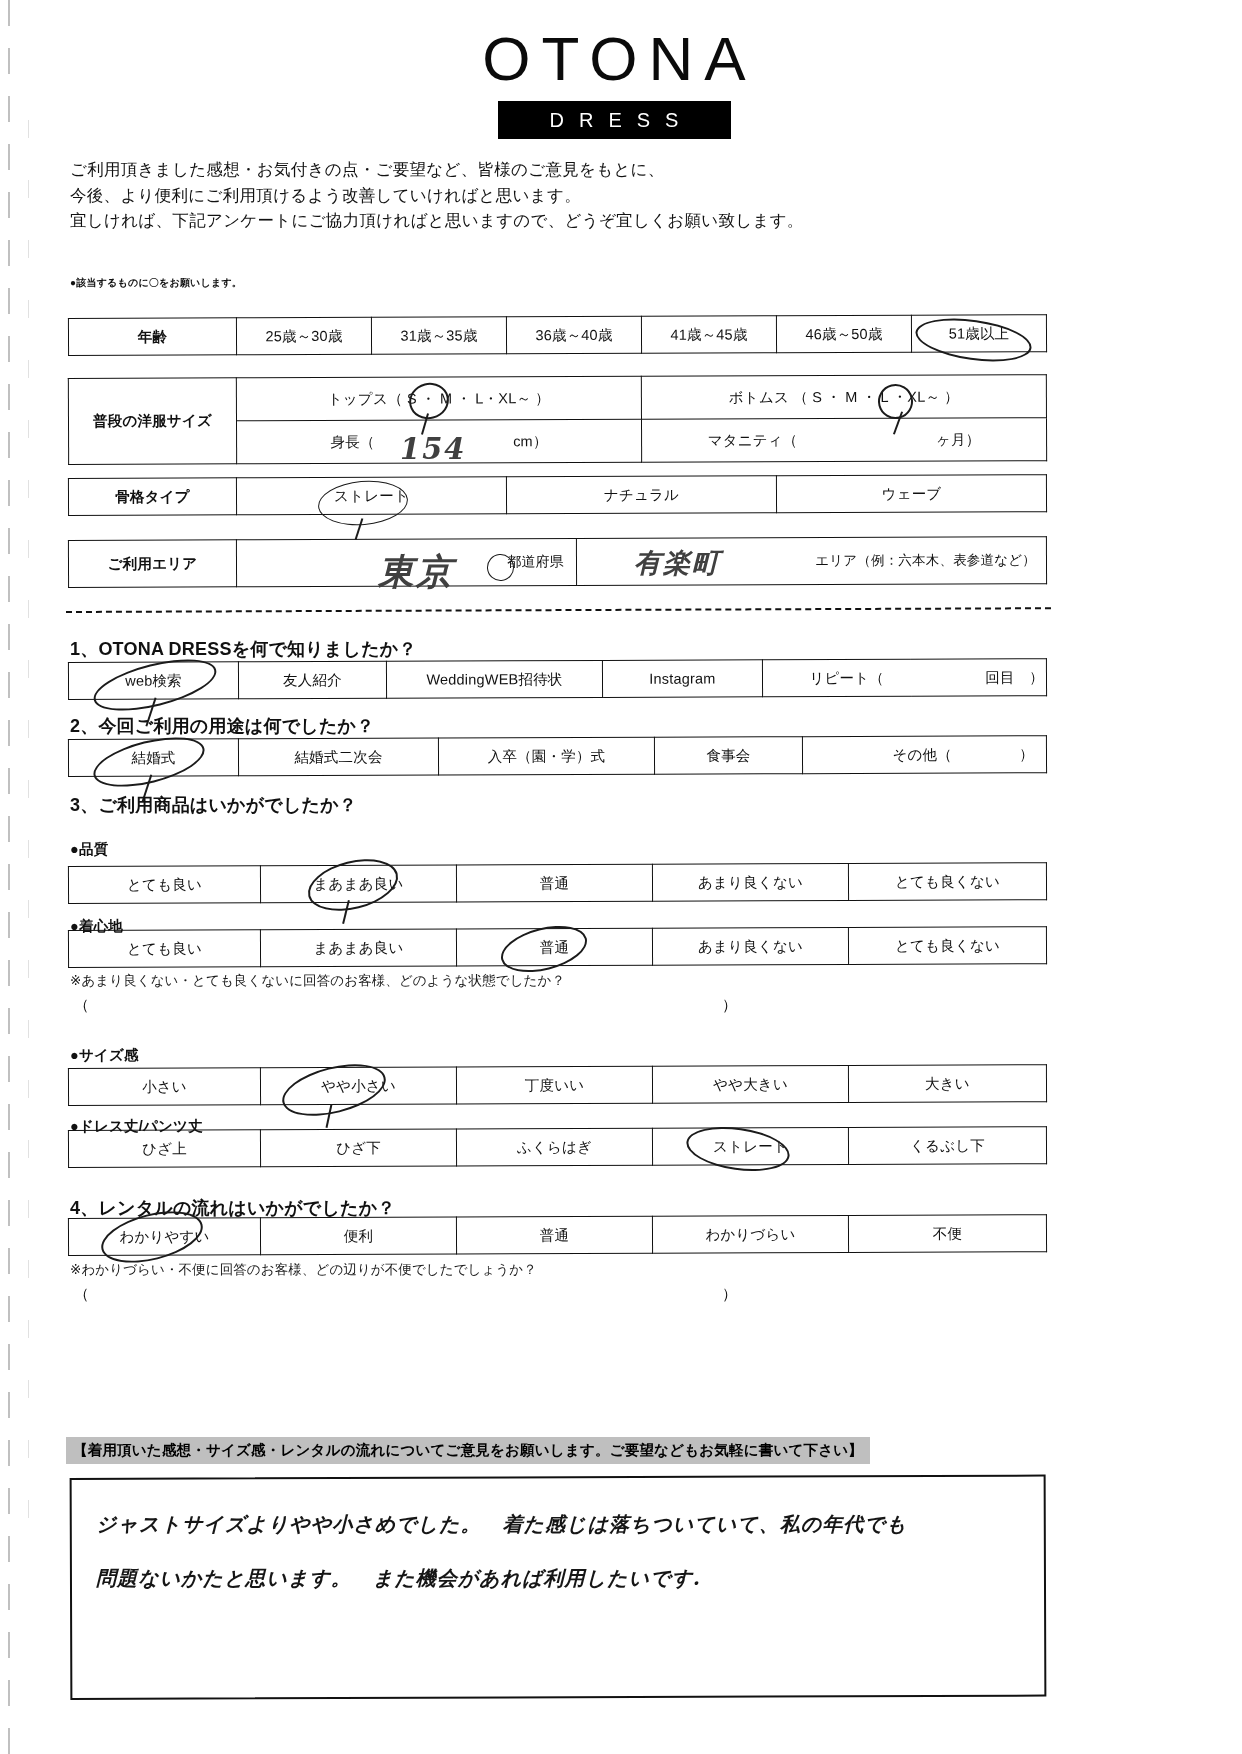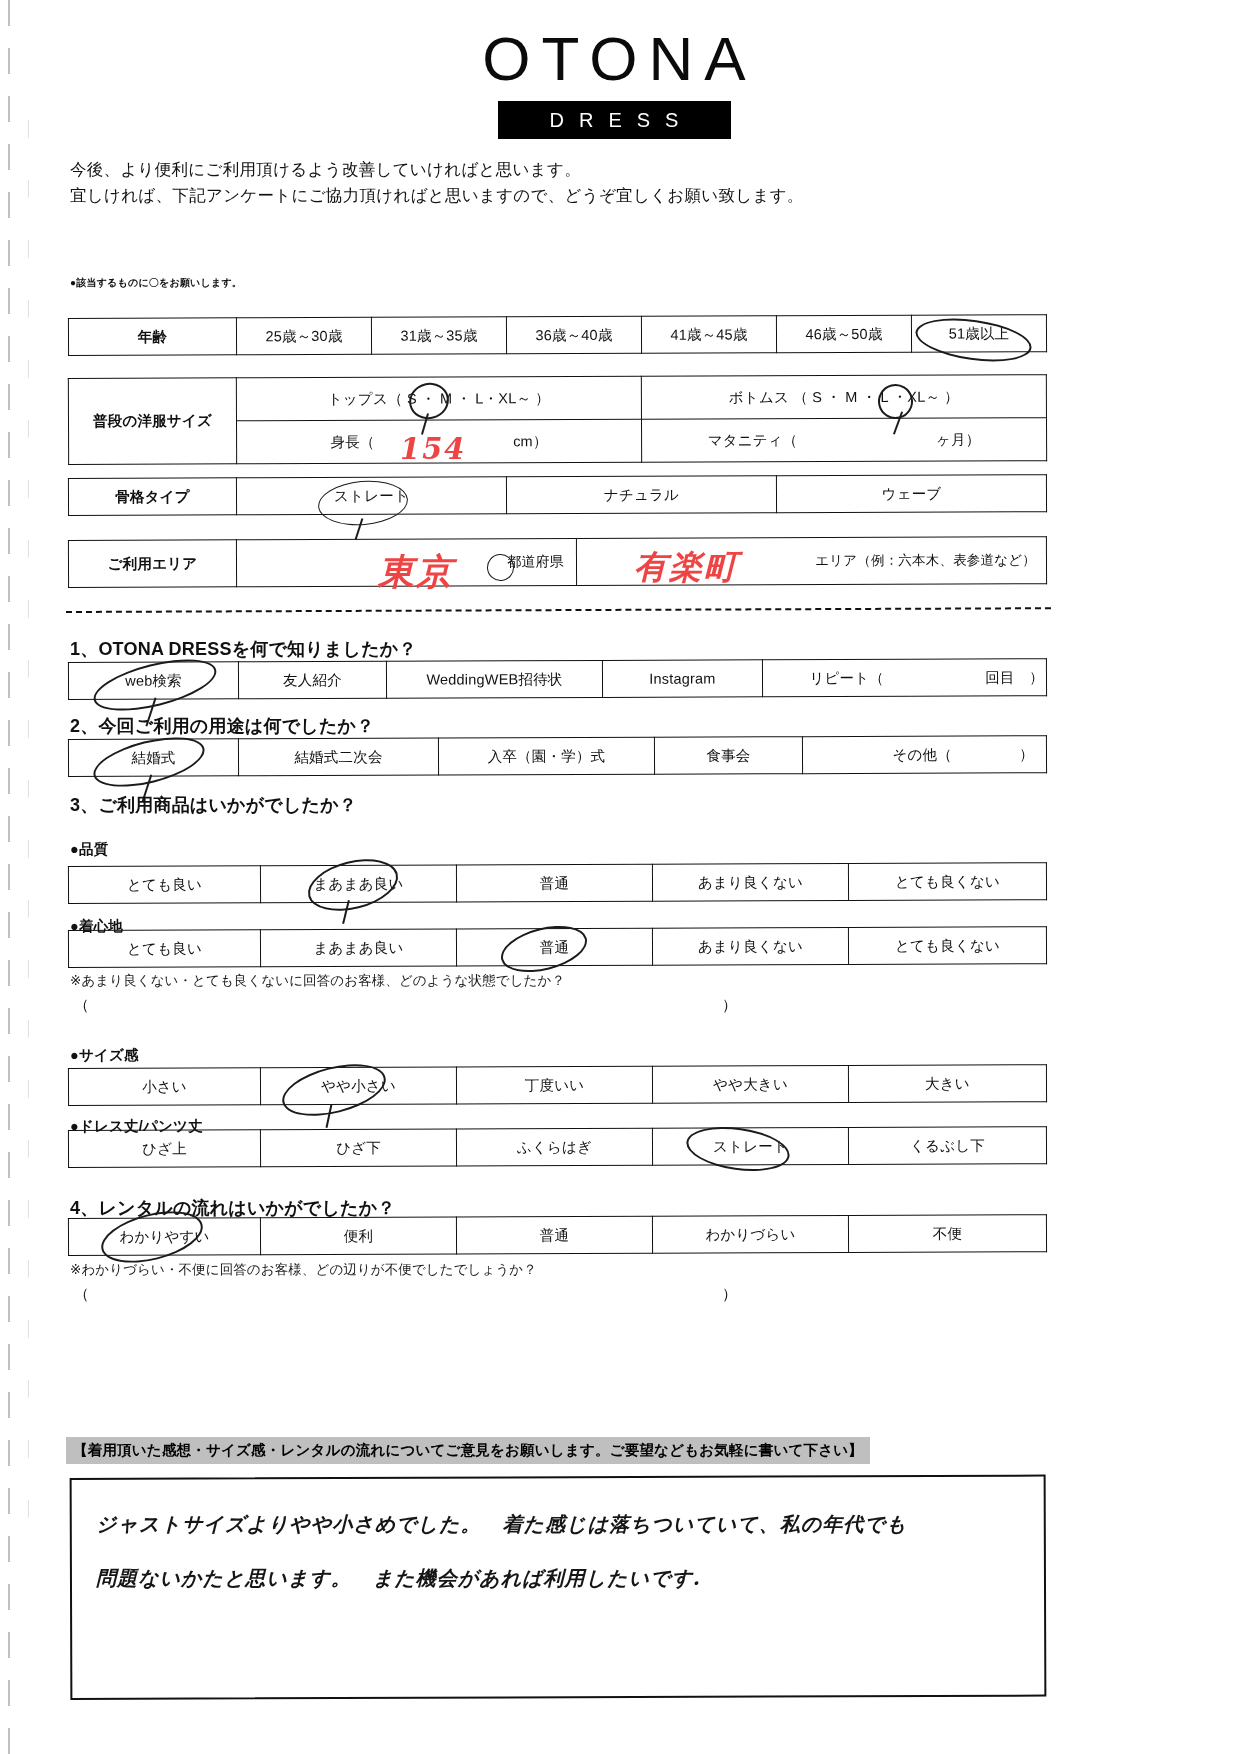--- a/index.html
+++ b/index.html
@@ -162,21 +162,21 @@
     transform: rotate(-0.22deg);
     transform-origin: left center;
   }
   .hw-val {
     position: absolute;
     font-family: "DejaVu Serif", "Liberation Serif", serif;
     font-style: italic;
     font-weight: 600;
     letter-spacing: 2px;
     white-space: nowrap;
-    color: #ef4444;
+    color: #404040;
   }
 
   
   .circ {
     position: absolute;
     border: 2px solid #1b1b1b;
     border-radius: 50%;
     pointer-events: none;
   }
   .circ.t1 { transform: rotate(-14deg); border-width: 2.1px; }
@@ -233,20 +233,21 @@
 
   <div class="scan-edge"></div>
   <div class="scan-edge2"></div>
 
   <div class="logo-wrap">
     <div class="logo-otona">OTONA</div>
     <div class="logo-dress">DRESS</div>
   </div>
 
   <div class="intro">
+    <div>ご利用頂きました感想・お気付きの点・ご要望など、皆様のご意見をもとに、</div>
     <div>今後、より便利にご利用頂けるよう改善していければと思います。</div>
     <div>宜しければ、下記アンケートにご協力頂ければと思いますので、どうぞ宜しくお願い致します。</div>
   </div>
 
   <div class="sec-head" style="left:70px; top:276px;">●該当するものに〇をお願いします。</div>
 
   <table class="tbl skew" style="left:68px; top:318px; width:978px;">
     <colgroup>
       <col style="width:168px">
         <col style="width:135px">
@@ -339,21 +340,21 @@
       </td>
       <td style="height:46px; text-align:right; padding-right:10px;">
         <span style="font-size:13.5px;">エリア（例：六本木、表参道など）</span>
       </td>
     </tr>
   </tbody>
     </table>
 
   <div class="hw-val" style="left:378px; top:548px; font-size:36px;">東京</div>
   <div class="circ t3" style="left:487px; top:554px; width:25px; height:25px;"></div>
-  <div class="hw-val" style="left:634px; top:545px; font-size:33px;">有楽町</div>
+  <div class="hw-val" style="left:634px; top:545px; font-size:27px;">有楽町</div>
 
   <div class="dashed"></div>
 
   <div class="q-head" style="left:70px; top:637px;">1、OTONA DRESSを何で知りましたか？</div>
   <table class="tbl skew" style="left:68px; top:662px; width:978px;">
     <colgroup>
       <col style="width:170px">
         <col style="width:148px">
         <col style="width:216px">
       <col style="width:160px">

